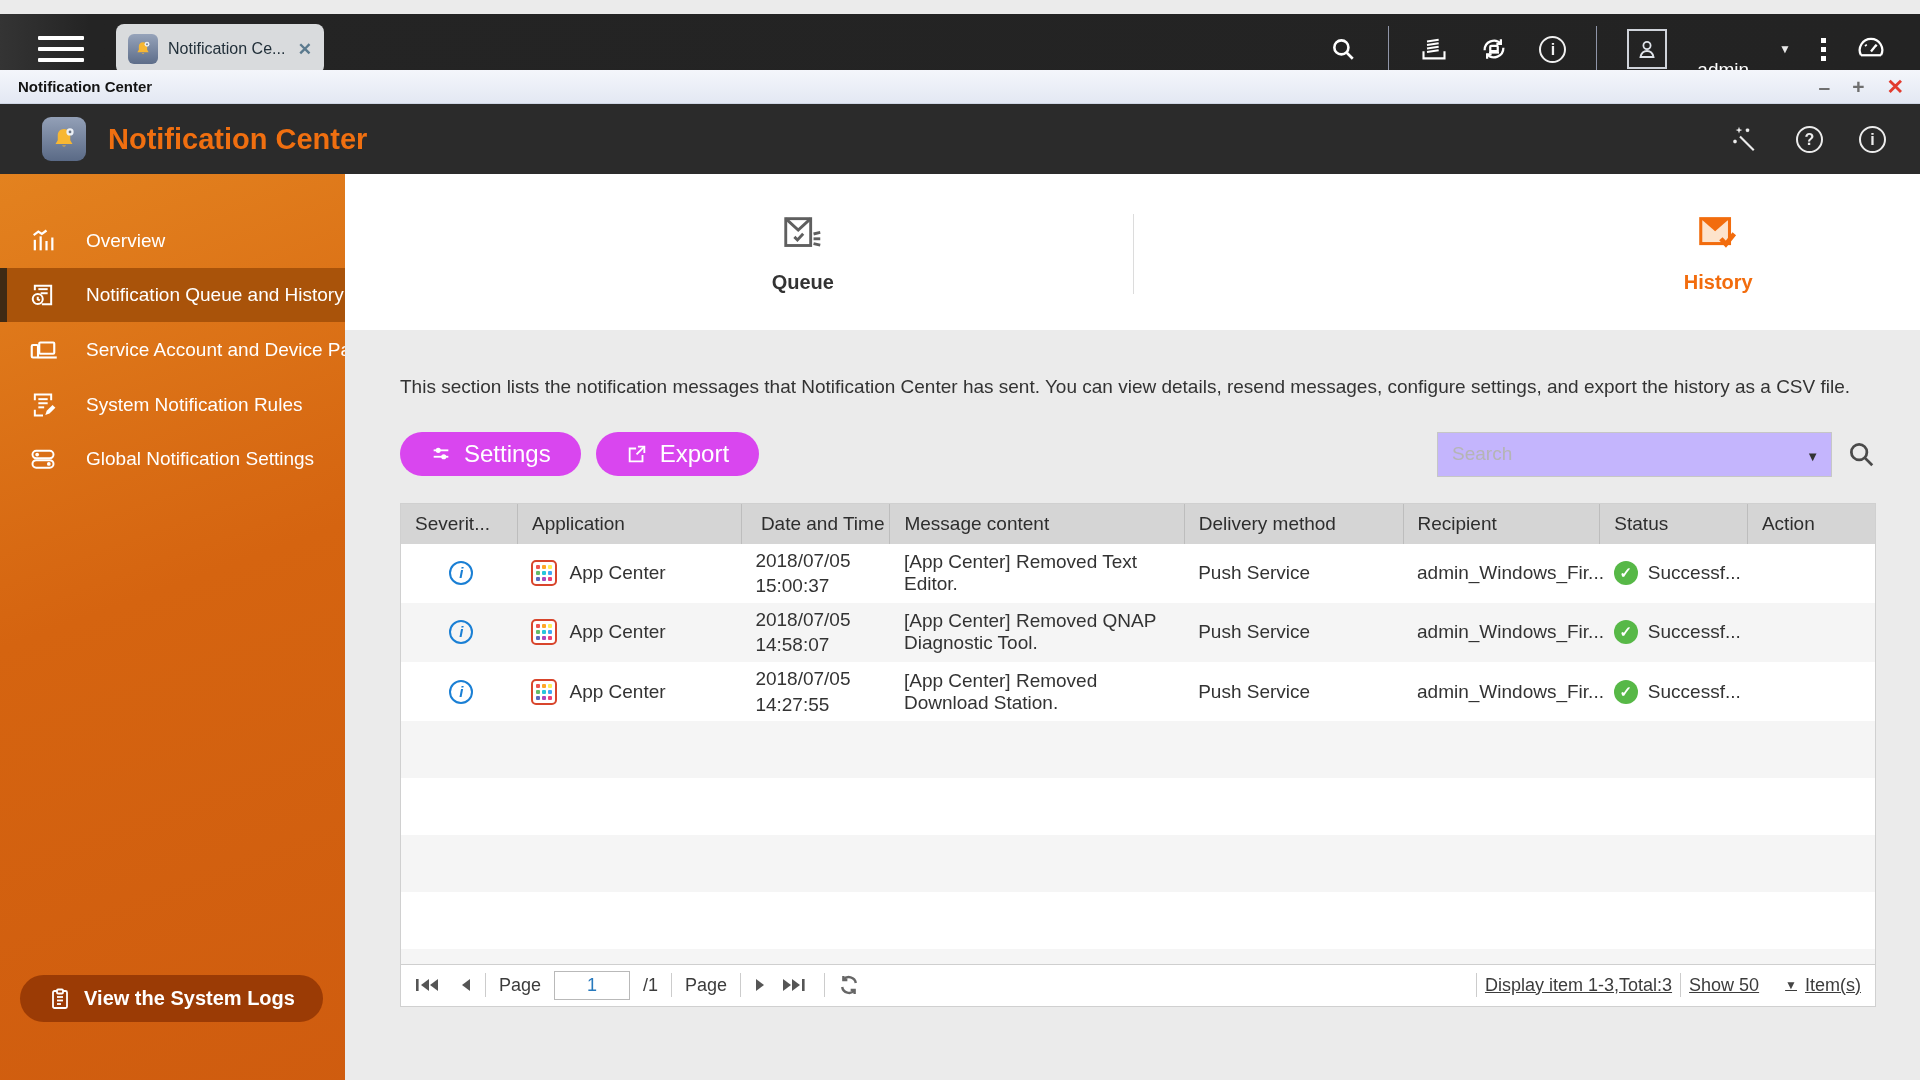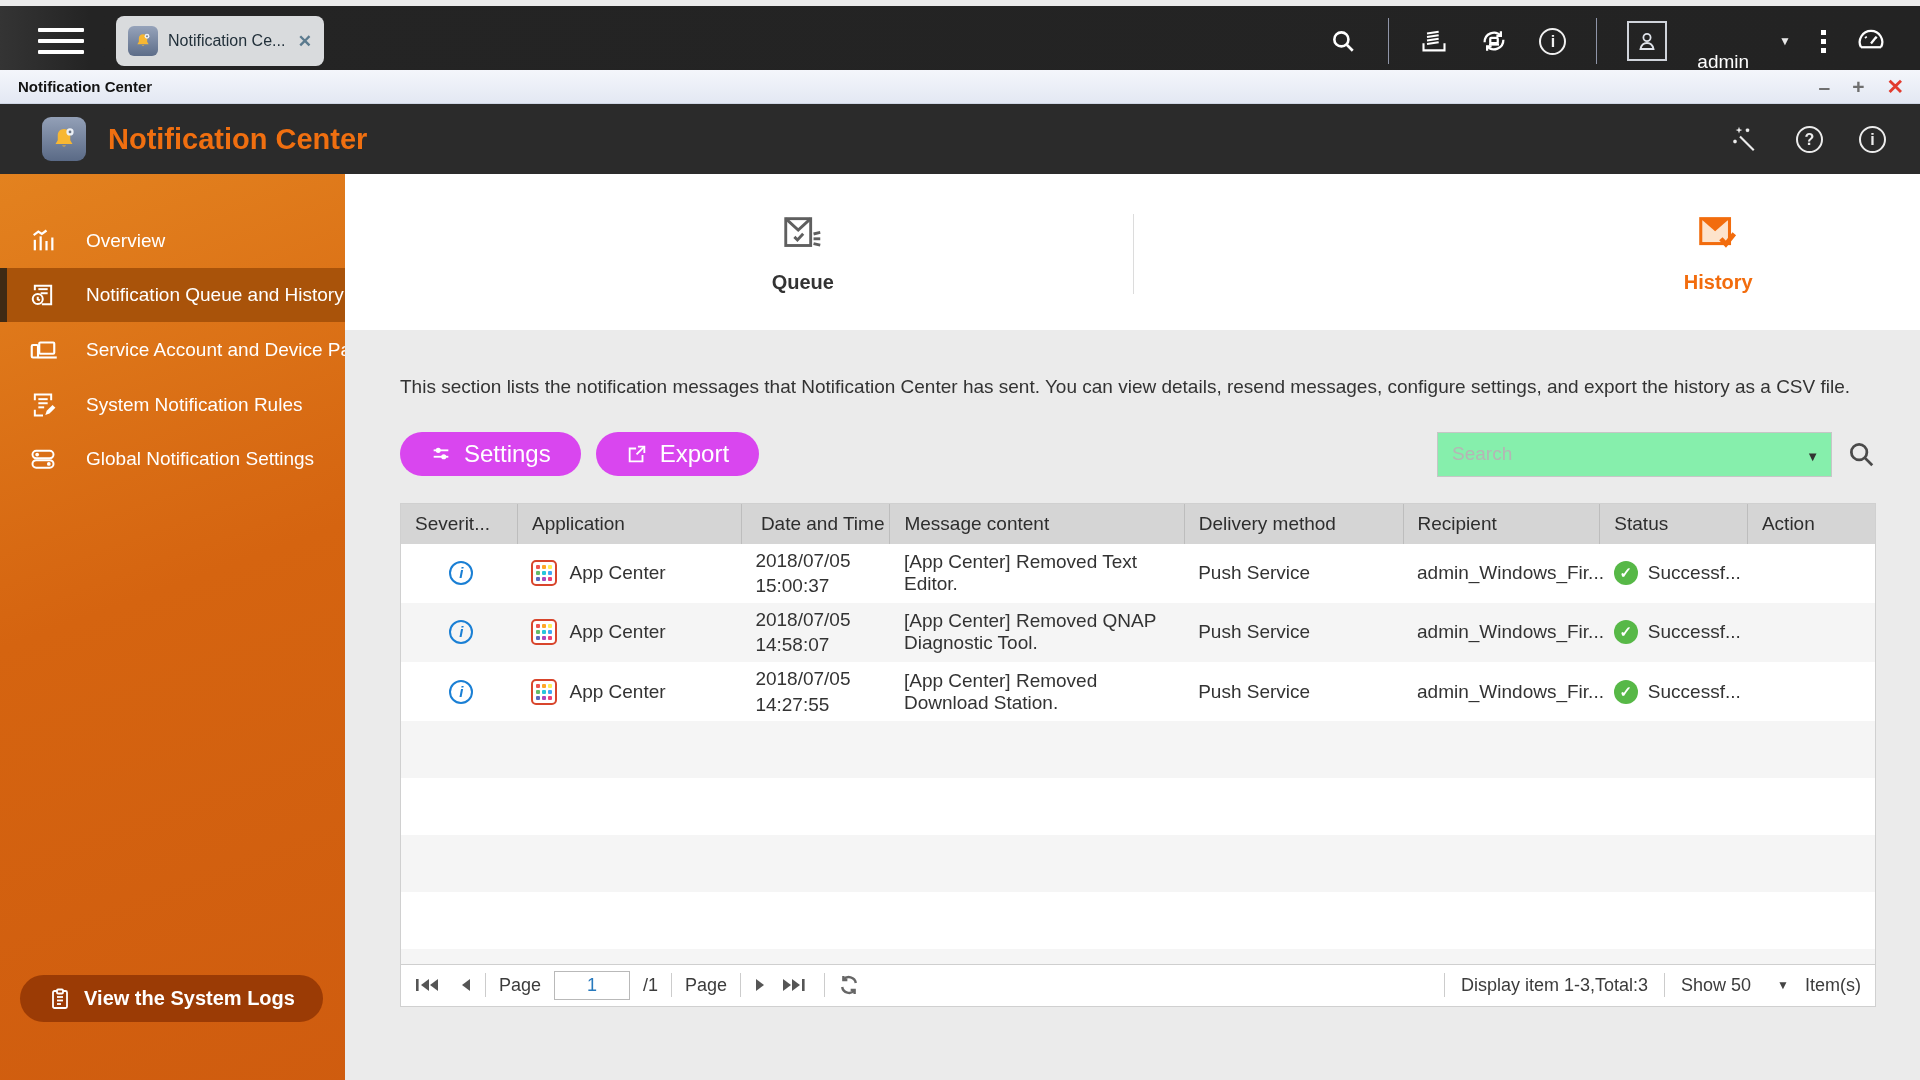--- a/index.html
+++ b/index.html
@@ -1,21 +1,21 @@
 <!DOCTYPE html>
 <html><head>
 <meta charset="utf-8">
 <style>
   * { margin:0; padding:0; box-sizing:border-box; }
   html,body { width:1920px; height:1080px; overflow:hidden; background:#ebebeb;
     font-family:"Liberation Sans", sans-serif; }
   svg { display:block; }
 
   
-  .topbar { position:absolute; left:0; top:6px; width:1920px; height:70px;
+  .topbar { position:absolute; left:0; top:14px; width:1920px; height:70px;
     background:linear-gradient(90deg,#343434 0,#242424 90px,#232323 100%); display:flex; align-items:center; }
   .hamburger { width:46px; height:34px; margin-left:38px; display:flex; flex-direction:column;
     justify-content:space-between; padding:4px 0; cursor:pointer; }
   .hamburger div { height:4px; background:#fff; border-radius:1px; }
   .desk-tab { margin-left:32px; width:208px; height:50px; background:#d9dbdd; border-radius:8px;
     display:flex; align-items:center; padding:0 12px; gap:10px; }
   .desk-tab .applet { width:30px; height:30px; border-radius:6px;
     background:linear-gradient(180deg,#96a3ba,#5d6d89); display:flex; align-items:center; justify-content:center; }
   .desk-tab .label { font-size:16px; color:#22303a; white-space:nowrap; overflow:hidden; flex:1; }
   .desk-tab .close { color:#5b7a8e; font-weight:bold; font-size:17px; cursor:pointer; }
@@ -70,21 +70,21 @@
   .content { position:absolute; left:0; top:156px; width:1575px; height:750px; background:#ebebeb;
     padding:43px 44px 0 55px; }
   .notch { position:absolute; top:156px; left:1152px; width:0; height:0;
     border-left:22px solid transparent; border-right:22px solid transparent; border-top:18px solid #ffffff; }
   .desc { font-size:19px; color:#333; line-height:1.45; width:1476px; }
   .toolbar { margin-top:31px; display:flex; align-items:center; width:1476px; }
   .obtn { height:44px; border-radius:22px; background:#d946ef; border:none; color:#fff; font-size:24px;
     display:flex; align-items:center; gap:12px; padding:0 30px; cursor:pointer; font-family:inherit; }
   .obtn + .obtn { margin-left:15px; }
   .searchwrap { margin-left:auto; display:flex; align-items:center; gap:14px; }
-  .searchbox { width:395px; height:45px; background:#86efac; border:1px solid #c6c6c6; position:relative; }
+  .searchbox { width:395px; height:45px; background:#c4b5fd; border:1px solid #c6c6c6; position:relative; }
   .searchbox input { width:100%; height:100%; border:none; outline:none; font-size:19px; color:#333;
     padding:0 40px 0 14px; font-family:inherit; background:transparent; }
   .searchbox input::placeholder { color:#b5b5b5; }
   .searchbox .sb-caret { position:absolute; right:12px; top:16px; font-size:13px; color:#333; cursor:pointer; }
 
   
   .panel { margin-top:26px; width:1476px; height:504px; background:#fff; display:flex; flex-direction:column;
     border:1px solid #d0d0d0;justify-content:flex-end; }
   table.grid { border-collapse:collapse; table-layout:fixed; width:100%; }
   .grid col.c-sev{width:116px} .grid col.c-app{width:223px} .grid col.c-dt{width:148px}
@@ -112,21 +112,21 @@
   .stripe { height:57px; }
   .stripe:nth-child(odd) { background:#f5f5f5; }
 
   
   .pager { height:42px; border-top:1px solid #cfcfcf; display:flex; align-items:center; background:#fff;
     font-size:18px; color:#3c3c3c; padding:0 14px; gap:13px; }
   .pg-divider { width:1px; height:24px; background:#ccc; }
   .pg-ic { display:flex; align-items:center; cursor:pointer; }
   .page-input { width:76px; height:29px; border:1px solid #b9b9b9; text-align:center; font-size:18px;
     color:#2779bd; font-family:inherit; outline:none; }
-  .pager-right { margin-left:auto; display:flex; align-items:center; gap:16px; }
+  .pager-right { margin-left:auto; display:flex; align-items:center; gap:8px;text-decoration:underline; }
   .showsel { display:flex; align-items:center; gap:26px; cursor:pointer; }
 </style>
 </head>
 <body>
 
 <div class="topbar">
   <div class="hamburger">
       <div></div>
       <div></div>
       <div></div>

